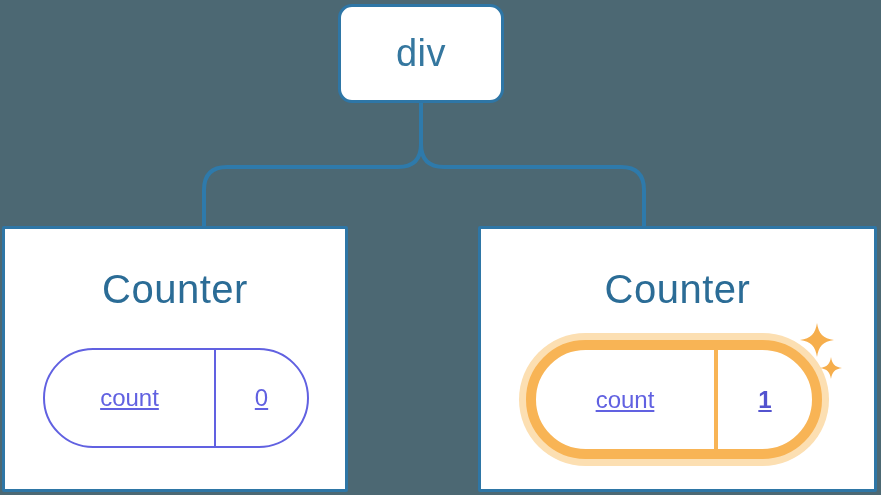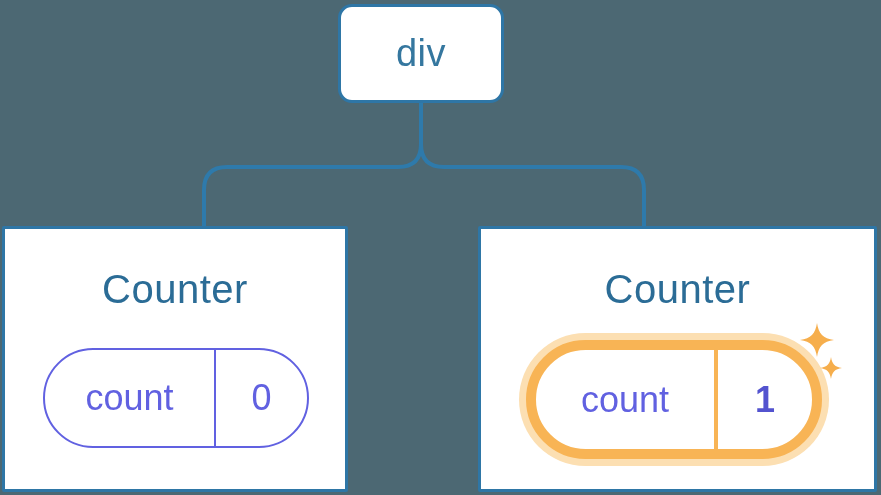--- a/index.html
+++ b/index.html
@@ -76,22 +76,23 @@
     left: 45px; top: 111px;
     width: 296px; height: 119px;
     border: 10px solid #f8b455;
     border-radius: 60px;
     box-shadow: 0 0 0 7px #fcdfb2;
   }
   .pill-cell {
     display: flex;
     align-items: center;
     justify-content: center;
-    font-size: 36px;
+    font-size: 24px;
     color: #6161e1;
+    text-decoration: underline;
   }
   .pill-cell.name  { flex: 0 0 64.5%; }
   .pill-cell.value { flex: 1 1 auto; }
   .pill-divider {
     width: 2px;
     background: #6161e1;
     flex: 0 0 auto;
   }
   .pill-highlighted .pill-divider {
     width: 4px;

